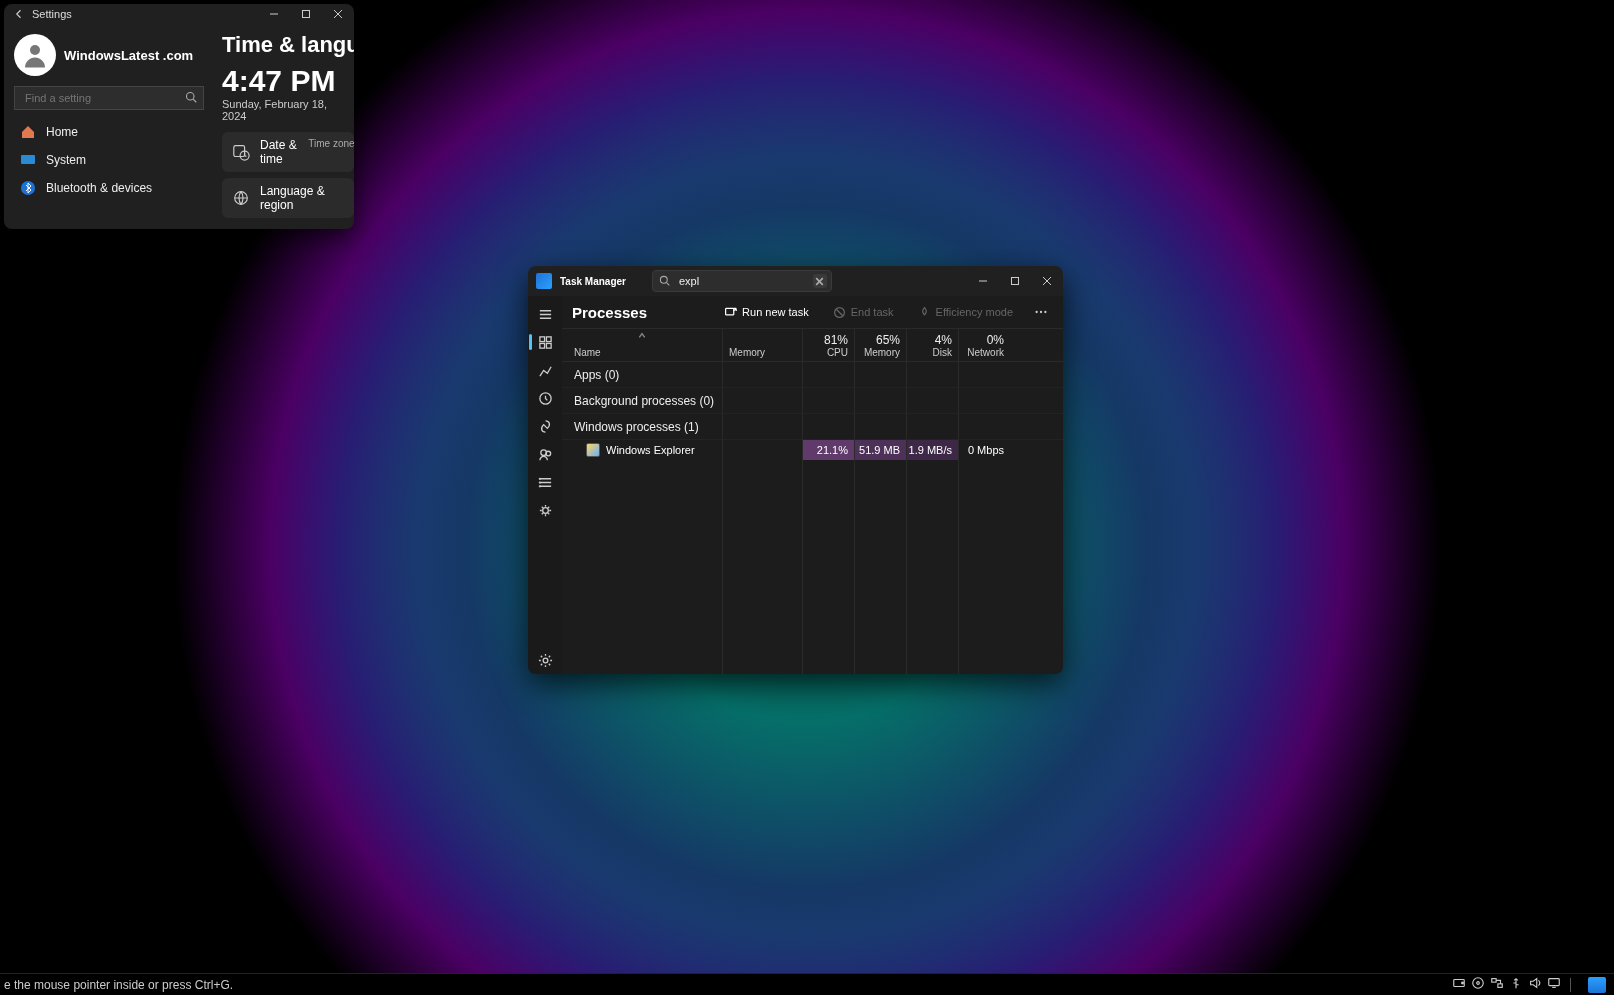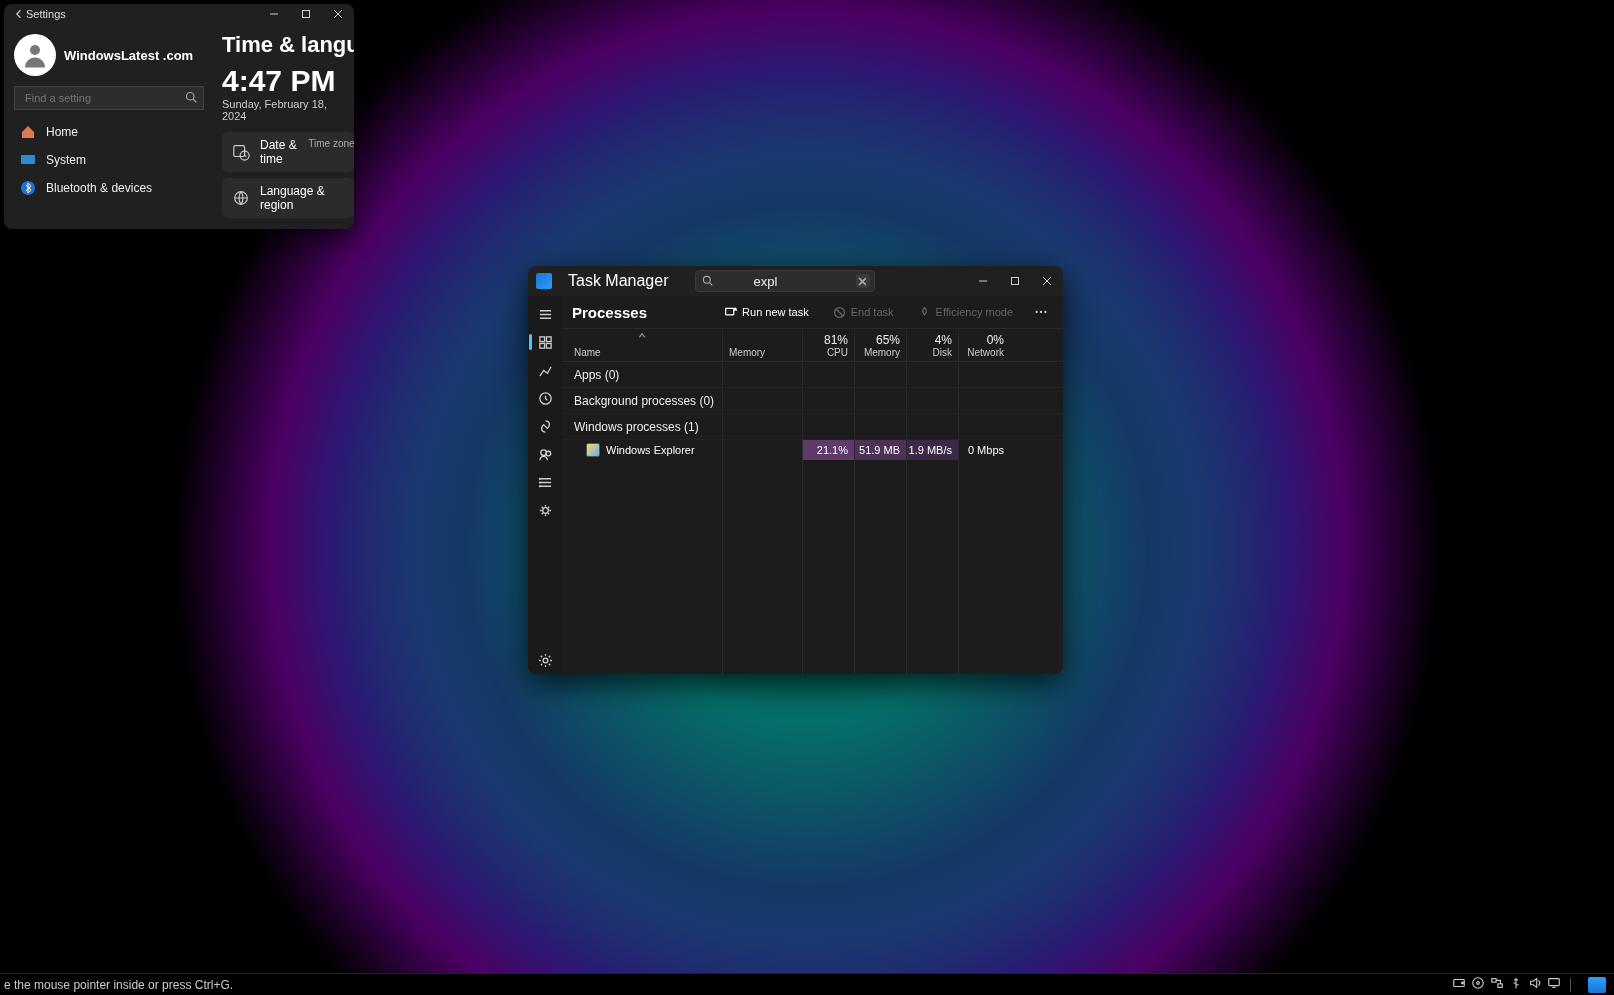--- a/index.html
+++ b/index.html
@@ -14,21 +14,21 @@
   }
   
   .settings-window {
     position:absolute; left:4px; top:4px; width:350px; height:225px;
     background:#202020; border-radius:8px; overflow:hidden;
     box-shadow:0 8px 24px rgba(0,0,0,0.6);
     display:flex; flex-direction:column;
   }
   .settings-titlebar {
     height:20px; display:flex; align-items:center; padding:0 8px;
-    font-size:11px; color:#ddd; 
+    font-size:11px; color:#ddd; gap:6px;
   }
   .back-arrow { width:14px; height:14px; display:flex; align-items:center; justify-content:center; cursor:pointer; }
   .back-arrow svg{width:12px;height:12px;stroke:#ccc;fill:none;stroke-width:1.5;}
   .win-controls { position:absolute; top:0; right:0; display:flex; }
   .win-controls .wc { width:32px; height:20px; display:flex; align-items:center; justify-content:center; color:#ccc; }
   .win-controls svg{width:10px;height:10px;stroke:#ccc;fill:none;stroke-width:1;}
   .settings-body { display:flex; flex:1; overflow:hidden; }
   .settings-left { width:210px; padding:6px 10px 0 10px; display:flex; flex-direction:column; }
   .account-row { display:flex; align-items:center; gap:8px; padding:4px 0 10px 0; }
   .avatar { width:42px; height:42px; border-radius:50%; background:#fff; display:flex; align-items:center; justify-content:center; }
@@ -51,23 +51,23 @@
   .opt-card .ct .t2{font-size:10px;color:#aaa;white-space:nowrap;overflow:hidden;}
   
   .tm-window{
     position:absolute; left:528px; top:266px; width:535px; height:408px;
     background:#202020; border-radius:8px; overflow:hidden;
     box-shadow:0 10px 30px rgba(0,0,0,0.7);
     display:flex; flex-direction:column;
   }
   .tm-titlebar{height:30px; display:flex; align-items:center; padding-left:8px; gap:8px; position:relative;}
   .tm-appicon{width:16px;height:16px;background:linear-gradient(135deg,#1e72d6,#2aa0ff);border-radius:2px;}
-  .tm-title{font-size:16px;font-weight:400;margin-left:8px;}
+  .tm-title{font-size:10px;font-weight:700;}
   .tm-search{ margin-left:18px; width:180px; height:22px; background:#2d2d2d; border:1px solid #3a3a3a; border-radius:4px; display:flex; align-items:center; padding:0 24px 0 24px; position:relative;}
-  .tm-search input{background:transparent;border:none;outline:none;color:#eee;font-size:13px;width:100%;margin-left:32px;}
+  .tm-search input{background:transparent;border:none;outline:none;color:#eee;font-size:11px;width:100%;}
   .tm-search .sicon{position:absolute;left:6px;top:50%;transform:translateY(-50%);}
   .tm-search .xicon{position:absolute;right:4px;top:50%;transform:translateY(-50%);width:14px;height:14px;display:flex;align-items:center;justify-content:center;background:#3a3a3a;border-radius:3px;}
   .tm-search svg{width:11px;height:11px;stroke:#aaa;fill:none;stroke-width:1.5;}
   .tm-wincontrols{position:absolute;right:0;top:0;display:flex;}
   .tm-wincontrols .wc{width:32px;height:30px;display:flex;align-items:center;justify-content:center;}
   .tm-wincontrols svg{width:10px;height:10px;stroke:#ccc;fill:none;stroke-width:1;}
   .tm-body{flex:1;display:flex;overflow:hidden;}
   .tm-sidebar{width:34px;background:#1a1a1a;display:flex;flex-direction:column;align-items:center;padding-top:4px;gap:0;}
   .tm-sb-item{width:34px;height:28px;display:flex;align-items:center;justify-content:center;position:relative;}
   .tm-sb-item.selected::before{content:"";position:absolute;left:1px;top:6px;bottom:6px;width:3px;background:#4cc2ff;border-radius:2px;}

